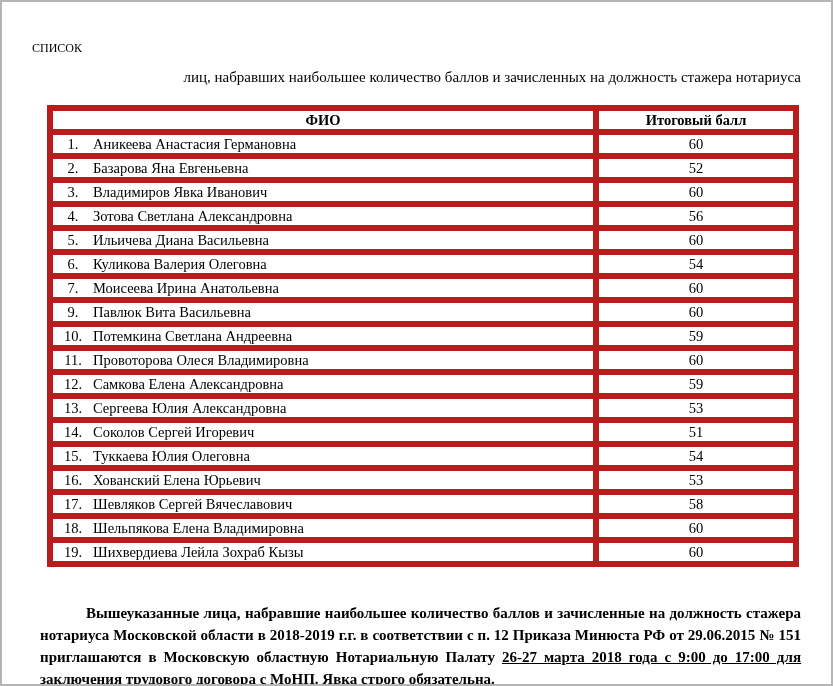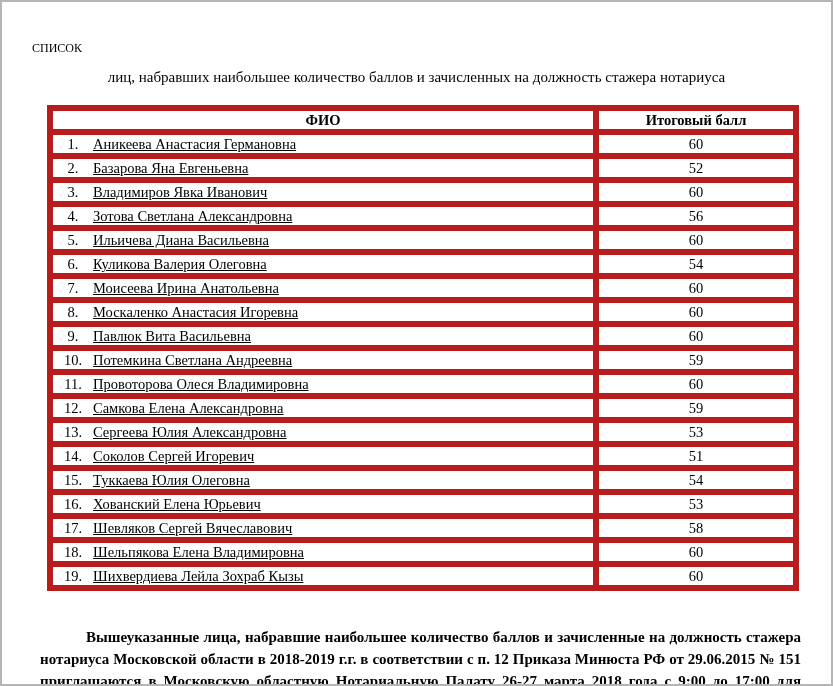--- a/index.html
+++ b/index.html
@@ -13,21 +13,21 @@
   }
   .page { padding: 36px 30px 0 30px; }
 
   .doc-title {
     text-align: left;
     font-size: 12px;
     line-height: 20px;
     margin-bottom: 10px;
   }
   .doc-subtitle {
-    text-align: center;
+    text-align: right;
     font-size: 15px;
     line-height: 19px;
   }
 
   table.score-table {
     border-collapse: collapse;
     margin: 18px 0 0 15px;
     width: 746px;
     table-layout: fixed;
     font-size: 14.5px;
@@ -36,21 +36,21 @@
     border: 6px solid #b91c1c;
     height: 18px;
     padding: 0;
     line-height: 18px;
     overflow: hidden;
     white-space: nowrap;
   }
   .score-table th { font-weight: bold; text-align: center; }
   .col-fio   { width: 546px; }
   .col-score { width: 200px; }
-  td.cell-fio   { text-align: left; text-decoration: underline; }
+  td.cell-fio   { text-align: left; }
   td.cell-score { text-align: center; }
   .row-num {
     display: inline-block;
     width: 40px;
     text-align: center;
   }
 
   .bottom-paragraph {
     margin: 35px 0 0 8px;
     font-size: 15px;
@@ -105,24 +105,20 @@
         </tr>
       <tr>
           <td class="cell-fio"><span class="row-num">6.</span><span>Куликова Валерия Олеговна</span></td>
           <td class="cell-score">54</td>
         </tr>
       <tr>
           <td class="cell-fio"><span class="row-num">7.</span><span>Моисеева Ирина Анатольевна</span></td>
           <td class="cell-score">60</td>
         </tr>
       <tr>
-          <td class="cell-fio"><span class="row-num">8.</span><span>Москаленко Анастасия Игоревна</span></td>
-          <td class="cell-score">60</td>
-        </tr>
-      <tr>
           <td class="cell-fio"><span class="row-num">9.</span><span>Павлюк Вита Васильевна</span></td>
           <td class="cell-score">60</td>
         </tr>
       <tr>
           <td class="cell-fio"><span class="row-num">10.</span><span>Потемкина Светлана Андреевна</span></td>
           <td class="cell-score">59</td>
         </tr>
       <tr>
           <td class="cell-fio"><span class="row-num">11.</span><span>Провоторова Олеся Владимировна</span></td>
           <td class="cell-score">60</td>

